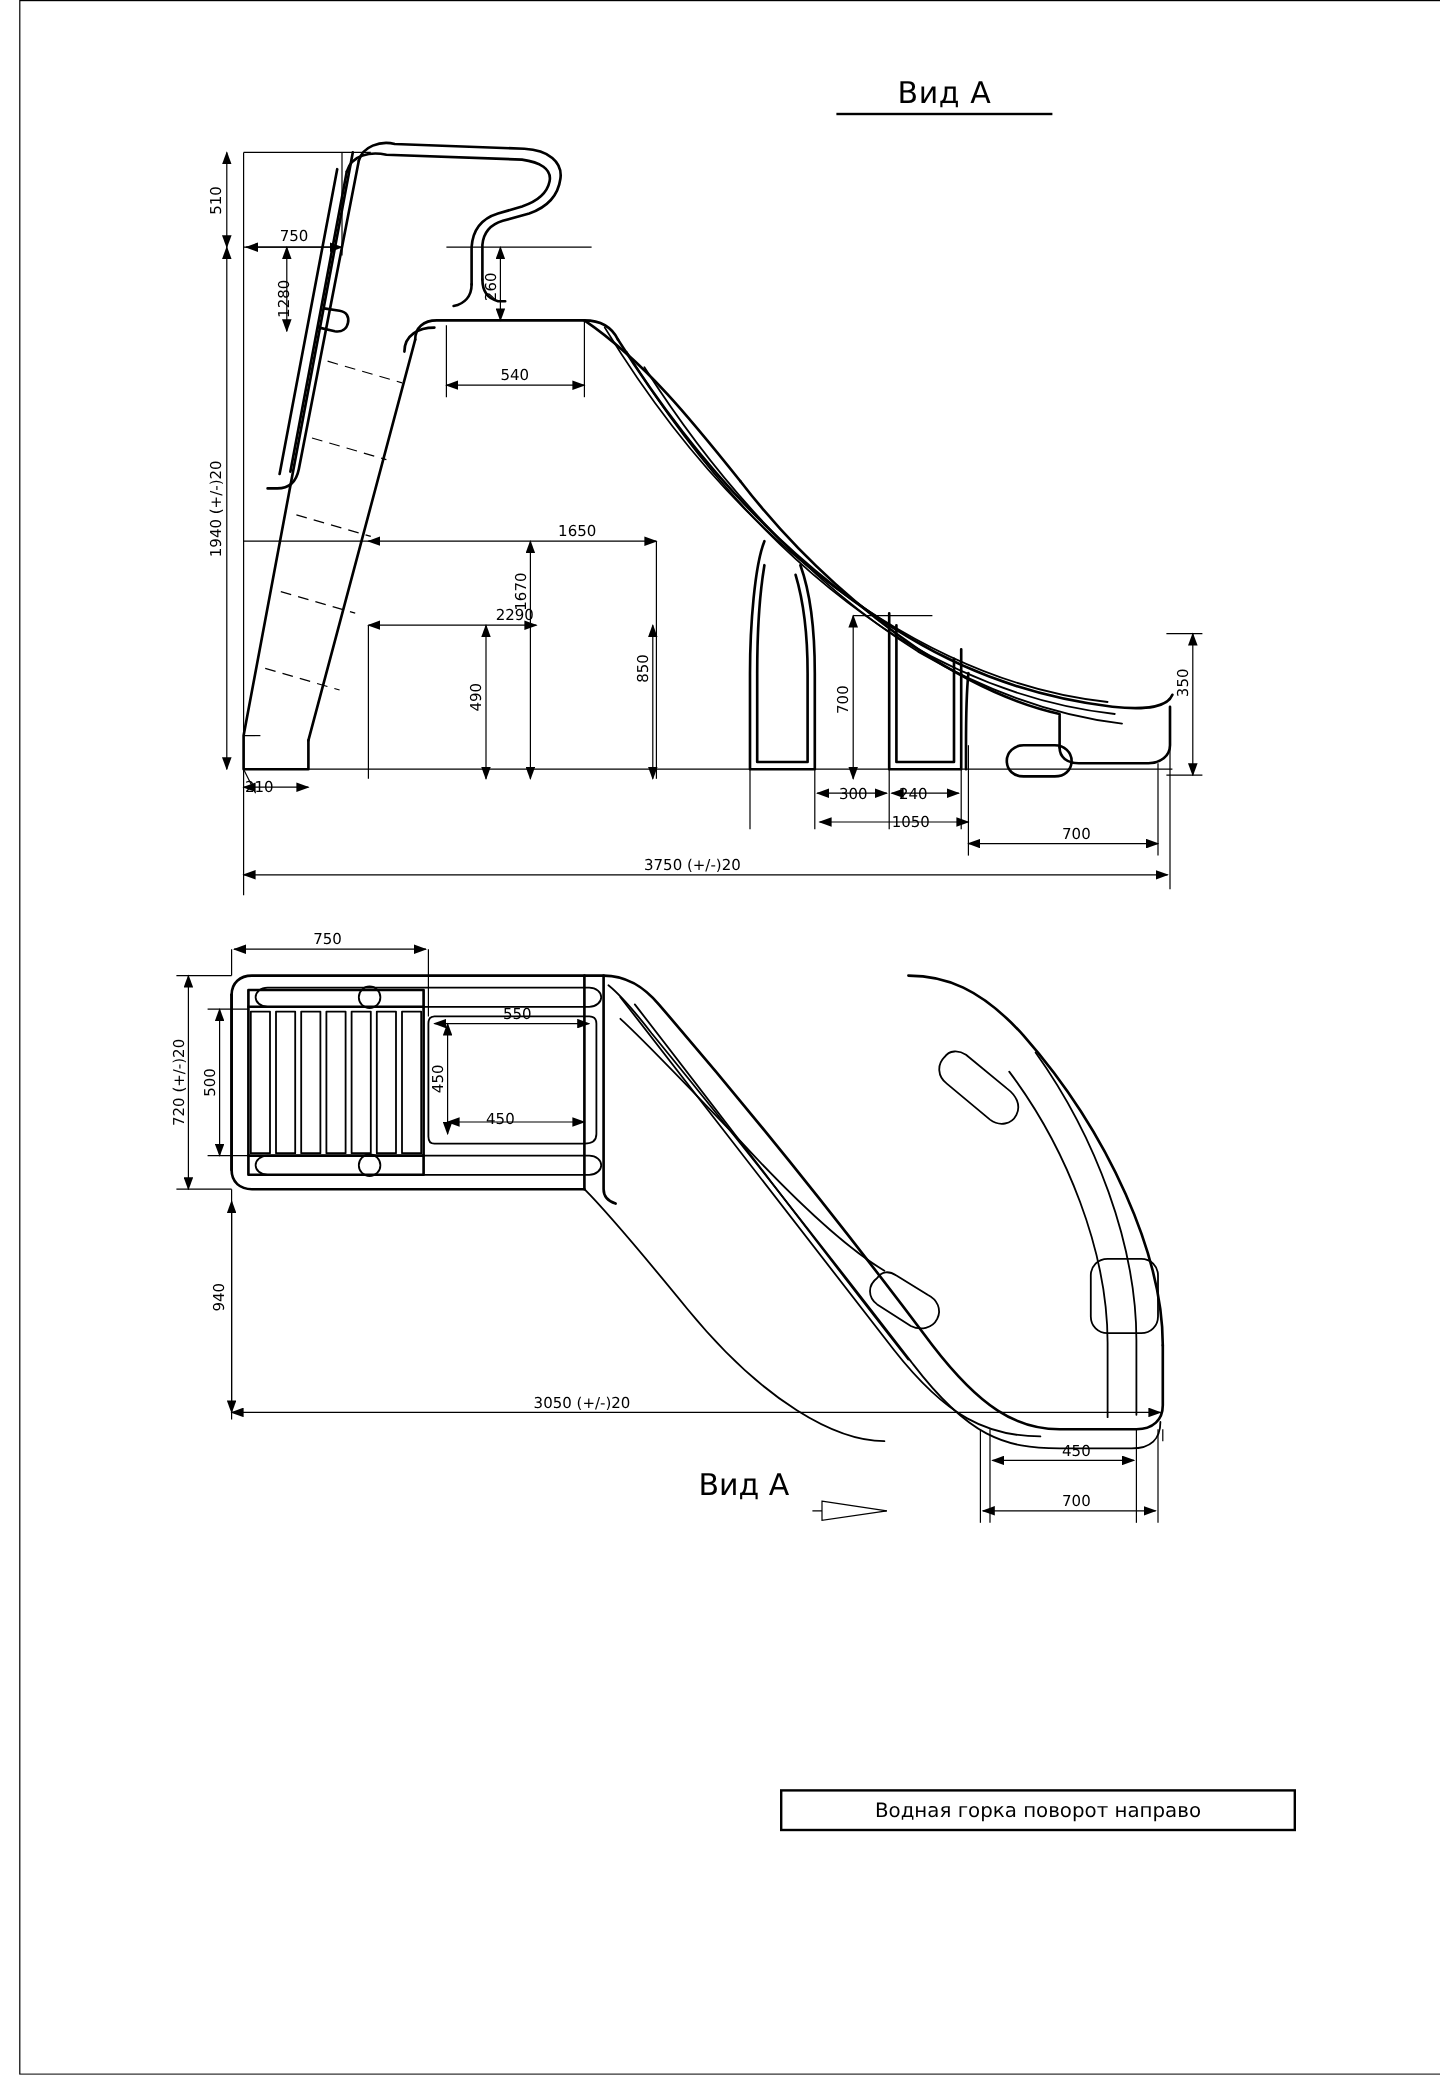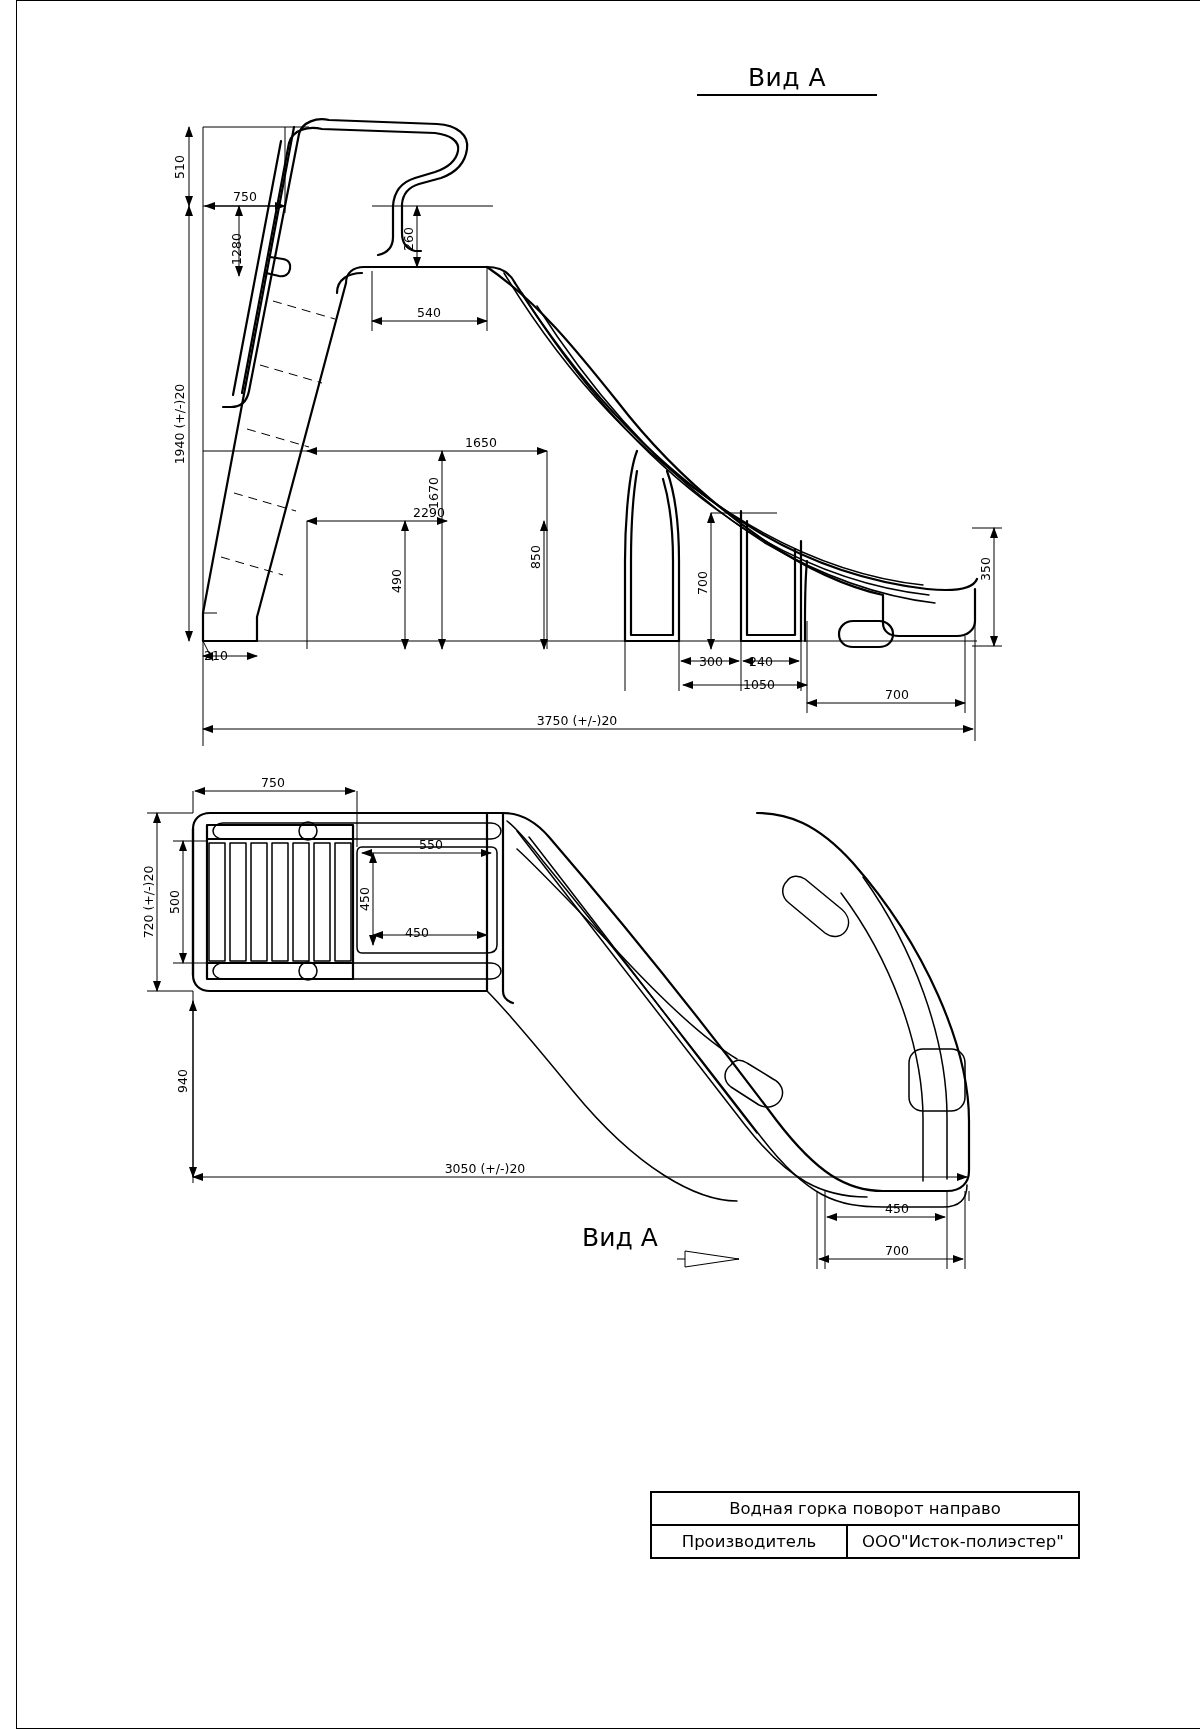--- a/index.html
+++ b/index.html
@@ -277,19 +277,15 @@
       <path d="M668,1250 L722,1258 L668,1266 Z" fill="#fff" stroke="#000" stroke-width="1"></path>
     </g>
   </svg>
 
   <div class="vid-a-bottom">Вид А</div>
 
   <div class="tblock">
     <div class="row">
       <div class="cell full">Водная горка поворот направо</div>
     </div>
-    <div class="row">
-      <div class="cell c1">Производитель</div>
-      <div class="cell c2">ООО"Исток-полиэстер"</div>
-    </div>
   </div>
 
 </div>
 
 </body></html>

